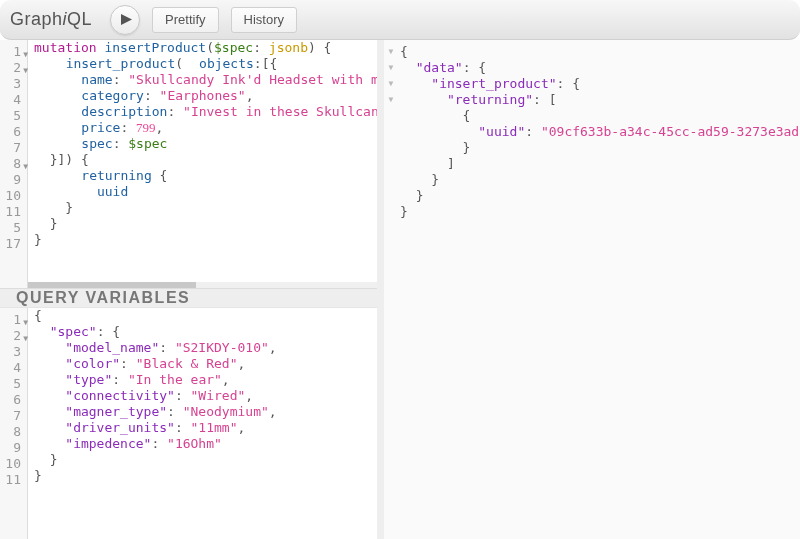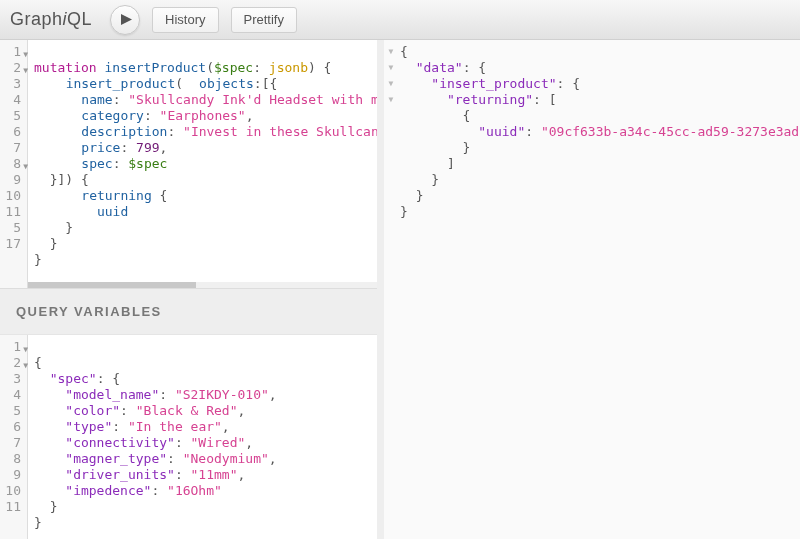--- a/index.html
+++ b/index.html
@@ -13,20 +13,21 @@
     background: #fff;
   }
   .header {
     height: 40px;
     background: linear-gradient(#f7f7f7, #e2e2e2);
     border-bottom: 1px solid #d0d0d0;
     display: flex;
     align-items: center;
     padding: 0 10px;
     gap: 12px;
+    border-radius: 11px;
   }
   .logo {
     font-size: 18px;
     color: #555;
     letter-spacing: 0.5px;
     font-weight: 400;
     margin-right: 6px;
   }
   .logo .i { font-style: italic; font-weight: 500; }
   .play-btn {
@@ -88,54 +89,54 @@
   }
   .gutter .ln { padding-right: 6px; position: relative; height: 16px; }
   .gutter .fold {
     position: absolute;
     right: -1px;
     top: 3px;
     font-size: 8px;
     color: #999;
   }
   .code {
-    padding: 20px 0 4px 6px;
+    padding: 0 0 4px 6px;
     white-space: pre;
     flex: 1;
     overflow: hidden;
   }
   .code .line { height: 16px; }
   .kw { color: #b11a8f; }  
   .def { color: #1f61a0; } 
   .attr { color: #1f61a0; margin-left: 16px; }
   .var { color: #397d13; } 
   .type { color: #ca9800; } 
   .str { color: #d64292; } 
-  .num { color: #701a75; } 
+  .num { color: #ec4899; font-family: Liberation Serif, serif; } 
   .punc { color: #555; }
   .prop { color: #8b2bb9; } 
   .jval { color: #d64292; }
   .hscroll {
     position: absolute;
     bottom: 0; left: 28px; right: 0;
     height: 6px;
     background: #f0f0f0;
   }
   .hscroll-thumb {
     width: 48%;
     height: 100%;
     background: #c8c8c8;
   }
   .vars-header {
     background: #eeeeee;
     color: #777;
-    font-size: 13px;
+    font-size: 16px;
     letter-spacing: 1.5px;
     font-weight: 600;
-    padding: 15px 16px;
+    padding: 0 16px;
     border-top: 1px solid #ddd;
     border-bottom: 1px solid #e5e5e5;
     text-transform: uppercase;
   }
   .result-wrap {
     display: flex;
     font-family: Consolas, Menlo, Monaco, monospace;
     font-size: 13px;
     line-height: 16px;
     padding: 4px 0;
@@ -157,22 +158,22 @@
 
 <div class="header">
   <div class="logo">
     <span>Graph</span><span class="i">i</span><span>QL</span>
   </div>
   <div class="play-btn">
     <svg viewBox="0 0 10 10">
         <path d="M0 0 L10 5 L0 10 Z"></path>
       </svg>
   </div>
+  <div class="hdr-btn">Prettify</div>
   <div class="hdr-btn">History</div>
-  <div class="hdr-btn">Prettify</div>
 </div>
 
 <div class="main">
   <div class="left-panel">
 
     <div class="editor query-editor">
       <div class="gutter" id="query-gutter">
           <div class="ln">1<span class="fold">▼</span></div>
           <div class="ln">2<span class="fold">▼</span></div>
           <div class="ln">3</div>

